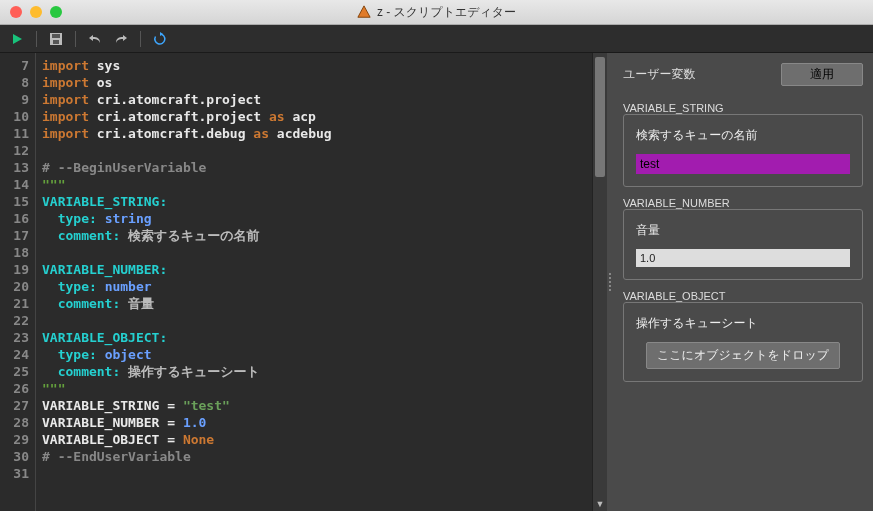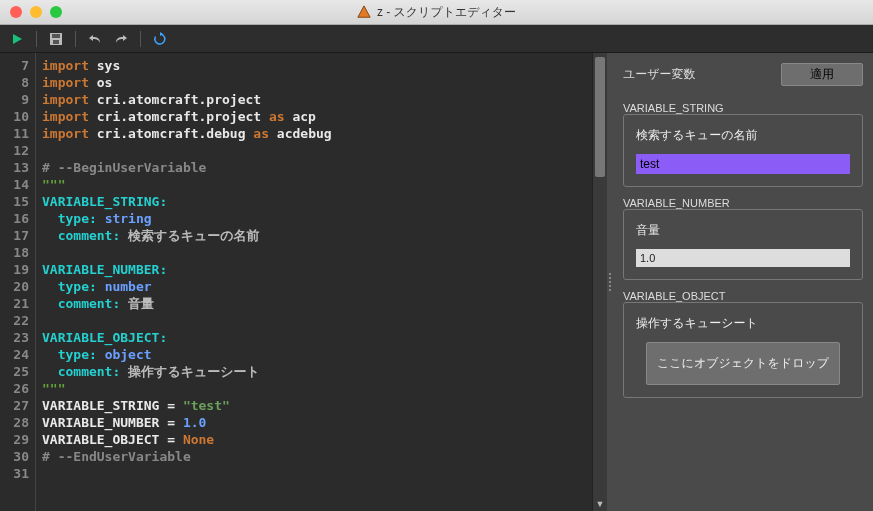--- a/index.html
+++ b/index.html
@@ -40,23 +40,23 @@
     background-image: radial-gradient(#888 1px, transparent 1px); background-size:4px 4px;}
 
   
   .panel { width:260px; background:#4a4a4a; display:flex; flex-direction:column; padding:10px 10px 10px 10px; gap:12px; overflow:auto;}
   .panel-head { display:flex; align-items:center; justify-content:space-between;gap:24px; }
   .panel-head .lbl { font-size:12px; color:#ddd; }
   .apply-btn { background:#6e6e6e; color:#000000; border:1px solid #888; font-size:12px; padding:2px 28px; border-radius:2px; cursor:pointer;}
   .var-title { font-size:11px; color:#ddd; margin-top:4px;}
   .var-box { border:1px solid #777; border-radius:3px; padding:12px 12px; display:flex; flex-direction:column; gap:10px; background:#4a4a4a;}
   .var-comment { font-size:12px; color:#eee; }
-  .txt-input { height:20px; background:#8b5cf6; color:#000; font-size:12px; padding:0 4px; border:none; width:100%;}
+  .txt-input { height:20px; background:#a21caf; color:#000; font-size:12px; padding:0 4px; border:none; width:100%;}
   .num-readout { height:18px; background:#ddd; color:#222; font-size:11px; padding:1px 4px; border:none; width:100%;}
-  .drop-btn { background:#6e6e6e; color:#eee; border:1px solid #888; font-size:12px; padding:12px 10px; border-radius:2px; cursor:pointer; align-self:center;}
+  .drop-btn { background:#6e6e6e; color:#eee; border:1px solid #888; font-size:12px; padding:4px 10px; border-radius:2px; cursor:pointer; align-self:center;}
 
   
   .kw { color:#cc7832; }      
   .mod { color:#e8e8e8; }
   .cmt { color:#888888;margin-top:36px; }
   .doc { color:#64a03c; }
   .key { color:#25d0d0; }     
   .val { color:#6aa0ff;margin-top:20px; }
   .ja  { color:#bbbbbb; }
   .str { color:#6aa05a; }

